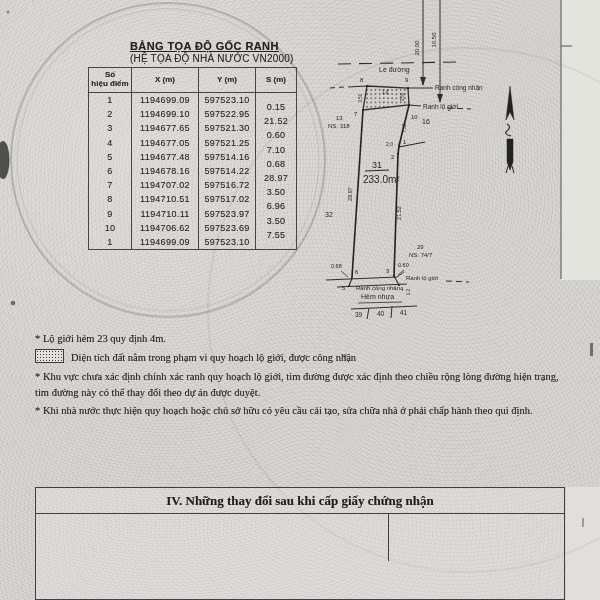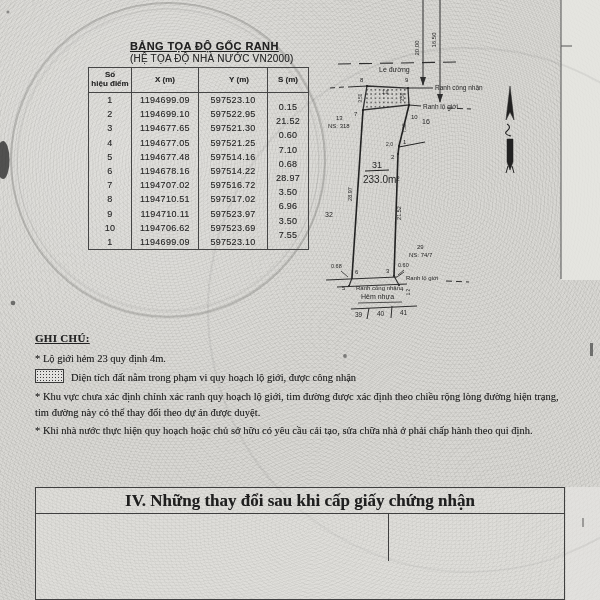--- a/index.html
+++ b/index.html
@@ -20,41 +20,41 @@
   .coord-block{position:absolute;left:88px;top:40px;z-index:3;}
   .coord-title{margin-left:42px;font-size:11px;font-weight:bold;letter-spacing:.4px;color:#222;text-decoration:underline;}
   .coord-subtitle{margin-left:42px;font-size:10px;letter-spacing:.2px;margin-top:1px;color:#2c2c2c;}
   table.coords{border-collapse:collapse;margin-top:3px;table-layout:fixed;}
   table.coords th,table.coords td{padding:0;text-align:center;color:#2b2b2b;}
   table.coords{border:1.2px solid #454545;}
   table.coords th{border-bottom:1.1px solid #454545;font-weight:bold;font-size:8px;line-height:1.1;height:24px;}
   table.coords th,table.coords td{border-left:1px solid #454545;}
   table.coords .c-n{width:42px;}
   table.coords .c-x{width:66px;}
-  table.coords .c-y{width:56px;padding-left:12px;}
+  table.coords .c-y{width:56px;}
   table.coords .c-s{width:40px;}
   table.coords td{font-size:9px;height:14.2px;line-height:14.2px;letter-spacing:.3px;}
   table.coords td .sv{position:relative;top:7px;display:inline-block;}
   .th-point{font-size:7px;}
 
   
   .notes{position:absolute;left:35px;top:331px;width:528px;z-index:3;
     font-family:"Liberation Serif",serif;font-size:10.5px;color:#232323;line-height:1.45;}
   .notes .heading{font-weight:bold;font-size:11px;text-decoration:underline;margin-bottom:4px;letter-spacing:.3px;}
   .notes .line{margin-bottom:3px;}
   .legend-row{margin-bottom:4px;}
   .swatch{display:inline-block;width:27px;height:12px;border:1px solid #3a3a3a;vertical-align:-2px;margin-right:7px;background-color:rgba(255,255,255,.35);}
   .swatch.hatch{background-image:repeating-linear-gradient(45deg, rgba(40,40,40,.85) 0 1px, transparent 1px 3.5px);}
   .swatch.dots{background-image:radial-gradient(rgba(40,40,40,.9) .7px, transparent .8px);background-size:3px 3px;}
 
   
   .sec4{position:absolute;left:35px;top:487px;width:530px;height:113px;z-index:3;
     border:1.2px solid #3f3f3f;box-sizing:border-box;font-family:"Liberation Serif",serif;color:#1f1f1f;
     background:rgba(240,239,235,.25);}
-  .sec4-title{height:25px;line-height:25px;text-align:center;font-weight:bold;font-size:17px;border-bottom:1.2px solid #3f3f3f;}
+  .sec4-title{height:25px;line-height:25px;text-align:center;font-weight:bold;font-size:13px;border-bottom:1.2px solid #3f3f3f;}
   .sec4-head{display:grid;grid-template-columns:352px 1fr;border-bottom:1.2px solid #3f3f3f;}
   .sec4-head .col1{display:flex;align-items:center;justify-content:center;font-size:12.5px;height:38px;}
   .sec4-head .col2{display:flex;align-items:center;justify-content:center;text-align:center;font-size:11.5px;line-height:1.25;border-left:1.2px solid #3f3f3f;padding:2px 10px;}
   .sec4-body{display:grid;grid-template-columns:352px 1fr;height:47px;}
   .sec4-body .col2{border-left:1.2px solid #3f3f3f;}
 </style>
 </head>
 <body>
 
 <svg viewBox="0 0 600 600" width="600" height="600" style="position:absolute;left:0;top:0;z-index:1;">
@@ -282,21 +282,20 @@
           <td>1</td>
           <td>1194699.09</td>
           <td>597523.10</td>
           <td><span class="sv"></span></td>
         </tr>
     </tbody>
   </table>
 </div>
 
 <div class="notes scan-text">
-  <div class="heading">GHI CHÚ:</div>
   <div class="line">* Lộ giới hẻm 23 quy định 4m.</div>
   <div class="legend-row">
     <span class="swatch dots"></span><span>Diện tích đất nằm trong phạm vi quy hoạch lộ giới, được công nhận</span>
   </div>
   <div class="line">* Khu vực chưa xác định chính xác ranh quy hoạch lộ giới, tim đường được xác định theo chiều rộng lòng đường hiện trạng, tim đường này có thể thay đổi theo dự án được duyệt.</div>
   <div class="line">* Khi nhà nước thực hiện quy hoạch hoặc chủ sở hữu có yêu cầu cải tạo, sửa chữa nhà ở phải chấp hành theo qui định.</div>
 </div>
 
 <div class="sec4 scan-text">
   <div class="sec4-title">IV. Những thay đổi sau khi cấp giấy chứng nhận</div>

